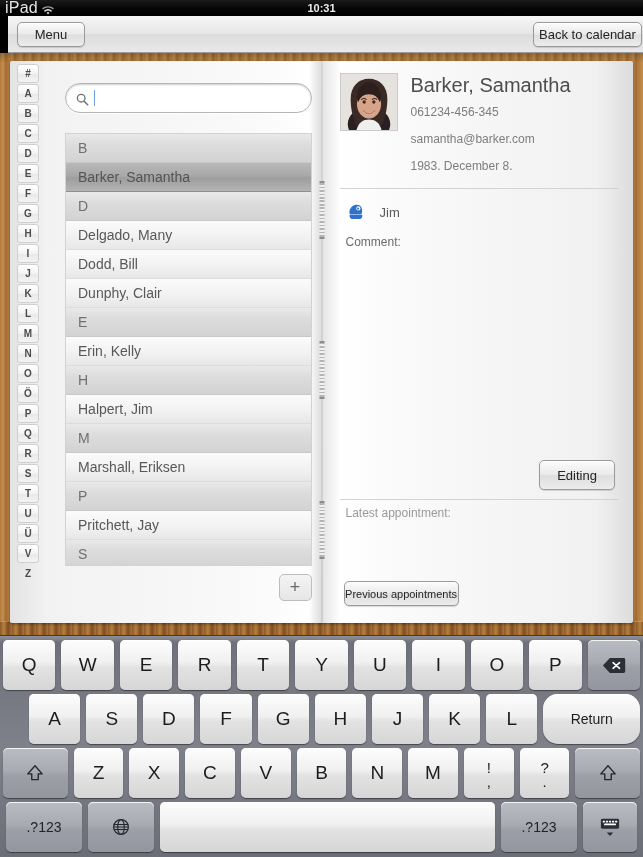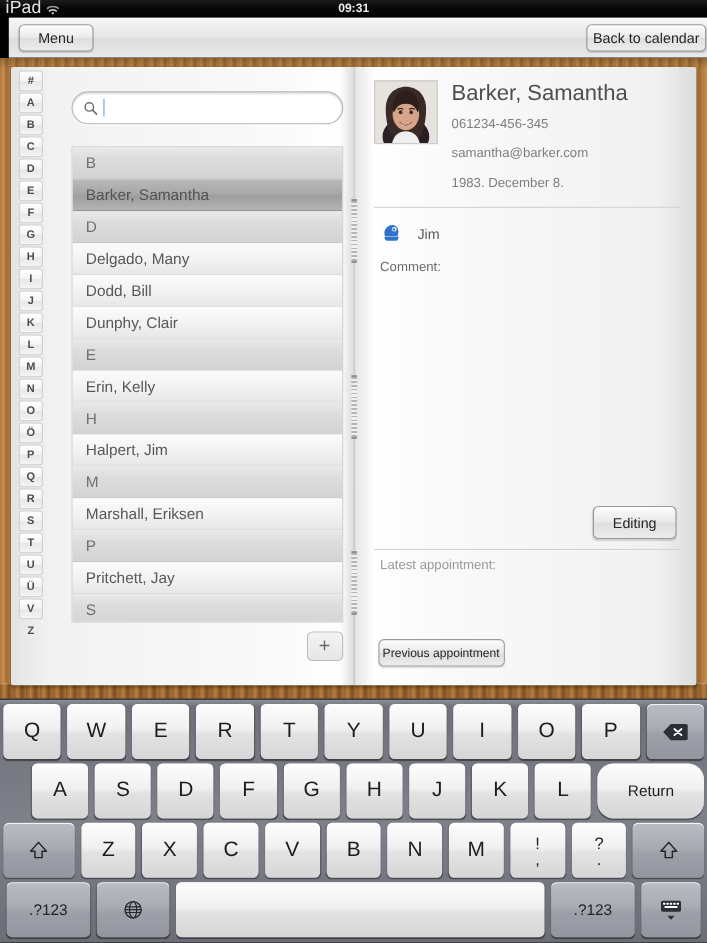--- a/index.html
+++ b/index.html
@@ -204,21 +204,21 @@
     <div class="sb-left">
       <span class="sb-device">iPad</span>
       <span class="wifi-ico">
         <svg viewBox="0 0 14 11" width="12" height="10">
           <path d="M7 9.6l1.7-2.2a2.7 2.7 0 0 0-3.4 0z" fill="#d8d8d8"></path>
           <path d="M7 5.2c1.4 0 2.7.5 3.6 1.4l1.1-1.4A6.9 6.9 0 0 0 7 3.3a6.9 6.9 0 0 0-4.7 1.9l1.1 1.4A5.2 5.2 0 0 1 7 5.2z" fill="#d8d8d8"></path>
           <path d="M7 1.5c2.2 0 4.3.9 5.8 2.3l1.1-1.4A10 10 0 0 0 7 0 10 10 0 0 0 .1 2.4l1.1 1.4A8.4 8.4 0 0 1 7 1.5z" fill="#9a9a9a"></path>
         </svg>
       </span>
     </div>
-    <div class="sb-center">09:31</div>
+    <div class="sb-center">10:31</div>
     <div class="sb-right">
       <span class="bt-ico">
         <svg viewBox="0 0 8 12" width="8" height="11">
           <path d="M2 3l4 3.2L4 8V1l2 1.9L2 6" fill="none" stroke="#cfcfcf" stroke-width="1.1"></path>
         </svg>
       </span>
       <span class="batt-pct">57%</span>
       <span class="batt">
         <span class="batt-fill" id="battfill" style="width:10px"></span>
       </span>
@@ -341,21 +341,21 @@
                   </svg></span>
                 <span class="rel-name">Jim</span>
               </div>
             </div>
 
           <div class="comment-label">Comment:</div>
 
           <div class="btn-bezel editing-btn">Editing</div>
           <div class="divider2"></div>
           <div class="latest-label">Latest appointment:</div>
-          <div class="btn-bezel prev-btn">Previous appointment</div>
+          <div class="btn-bezel prev-btn">Previous appointments</div>
         </div>
       </div>
 
     </div>
   </div>
 
   <div class="keyboard">
     <div class="krow" id="krow1">
         <div class="key k-w1">Q</div>
         <div class="key k-w1">W</div>

